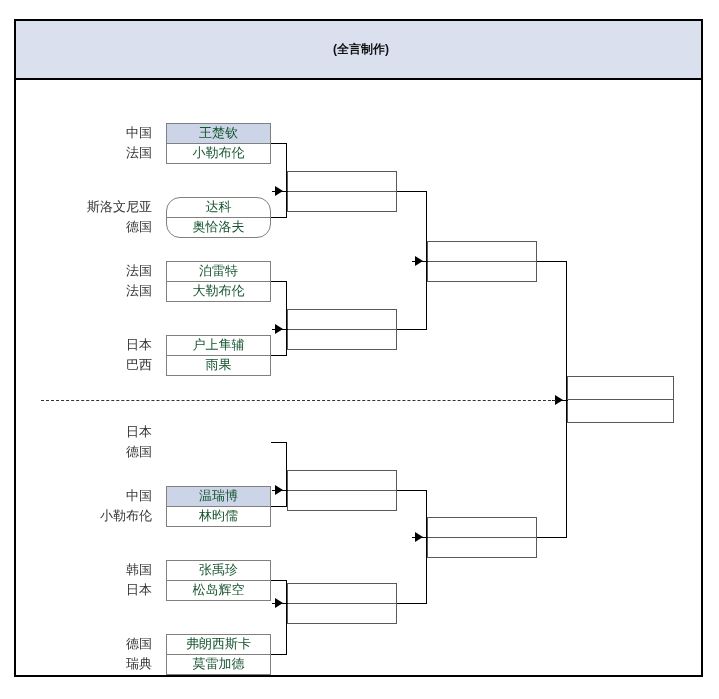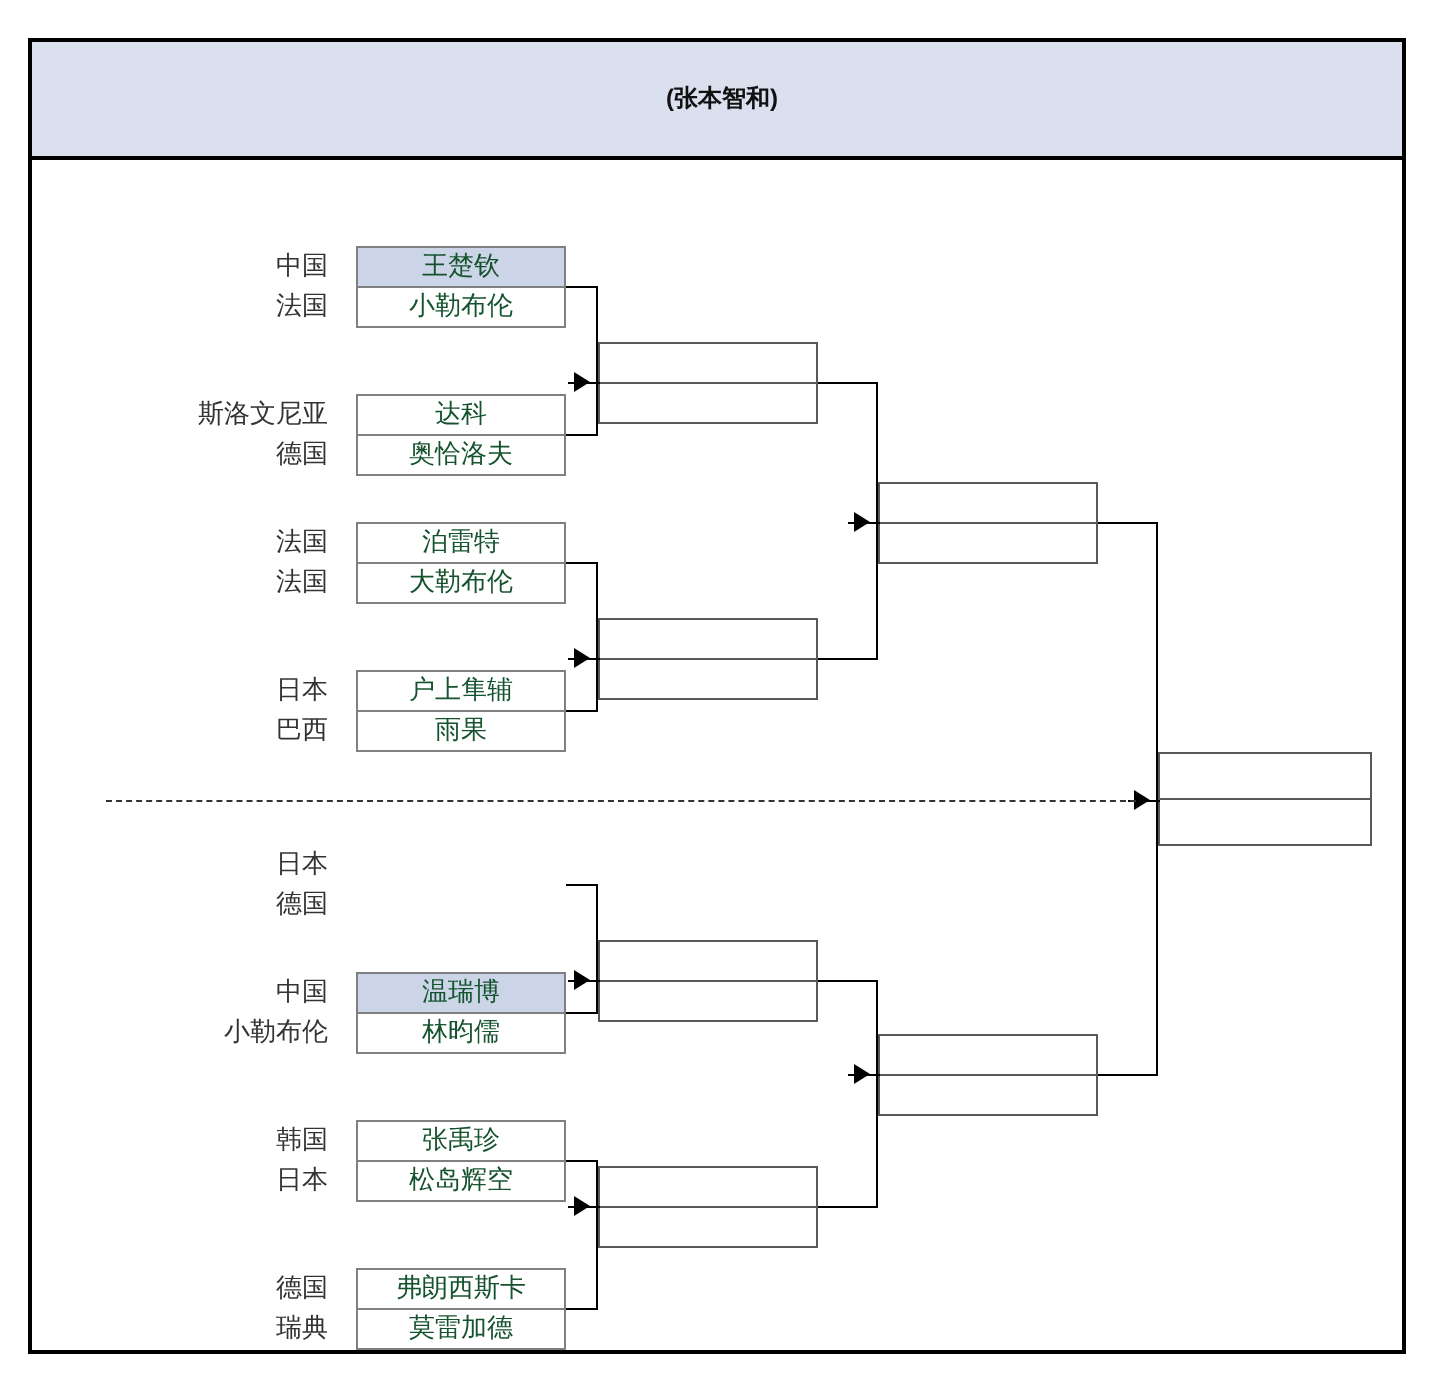--- a/index.html
+++ b/index.html
@@ -8,21 +8,21 @@
 
   #frame{position:absolute;left:14px;top:19px;width:689px;height:658px;
          border:2px solid #000;box-sizing:border-box;background:#fff;}
 
   #titlebar{position:absolute;left:0;top:0;width:100%;height:59px;
             background:#dbe0ef;border-bottom:2px solid #000;box-sizing:border-box;
             display:flex;align-items:center;justify-content:center;}
   #title-main{font-size:22px;font-weight:bold;color:#111;letter-spacing:.5px;}
   #title-sub{font-size:12px;font-weight:bold;color:#111;margin-left:5px;}
 
-  .bracket{position:absolute;left:12px;top:59px;width:100%;height:597px;}
+  .bracket{position:absolute;left:0;top:59px;width:100%;height:597px;}
 
   
   .seedbox{position:absolute;width:105px;height:41px;
            border:1px solid #808080;box-sizing:border-box;background:#fff;}
   .seedbox .slot{height:50%;box-sizing:border-box;
                  display:flex;align-items:center;justify-content:center;
                  font-size:13px;color:#14532d;white-space:nowrap;}
   .seedbox .slot.top{border-bottom:1px solid #808080;}
   .seedbox .slot.hl{background:#ccd5e8;}
 
@@ -43,35 +43,35 @@
        border-top:5px solid transparent;border-bottom:5px solid transparent;
        border-left:8px solid #000;}
   .divider{position:absolute;border-top:1px dashed #333;height:0;}
 </style>
 </head>
 <body>
 
 <div id="frame">
 
   <div id="titlebar">
-    <span id="title-sub">(张本智和)</span>
+    <span id="title-sub">(全言制作)</span>
   </div>
 
   <div class="bracket">
 
     <div class="ctry" style="left:16px;top:44px;">中国</div>
     <div class="ctry" style="left:16px;top:64px;">法国</div>
     <div class="seedbox" style="left:150px;top:43px;">
       <div class="slot top hl">王楚钦</div>
       <div class="slot">小勒布伦</div>
     </div>
 
     <div class="ctry" style="left:16px;top:118px;">斯洛文尼亚</div>
     <div class="ctry" style="left:16px;top:138px;">德国</div>
-    <div class="seedbox" style="left:150px;top:117px;">
+    <div class="seedbox" style="left:150px;top:117px;border-radius:14px;">
       <div class="slot top">达科</div>
       <div class="slot">奥恰洛夫</div>
     </div>
 
     <div class="ctry" style="left:16px;top:182px;">法国</div>
     <div class="ctry" style="left:16px;top:202px;">法国</div>
     <div class="seedbox" style="left:150px;top:181px;">
       <div class="slot top">泊雷特</div>
       <div class="slot">大勒布伦</div>
     </div>

